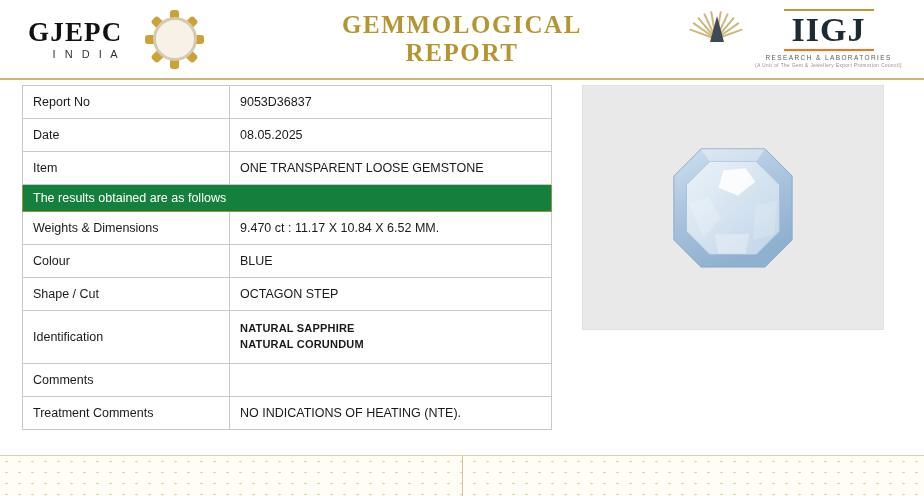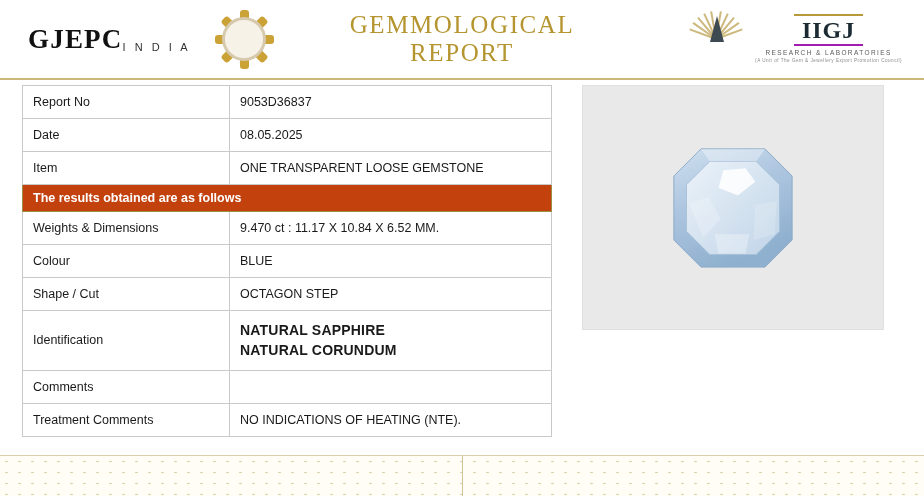--- a/index.html
+++ b/index.html
@@ -26,21 +26,21 @@
   }
   .header-left {
     display: flex;
     align-items: center;
     padding-left: 28px;
     width: 300px;
     box-sizing: border-box;
   }
   .gjepc-text {
     display: flex;
-    flex-direction: row;
+    flex-direction: column;
     align-items: flex-end;
     line-height: 1;
   }
   .gjepc-main {
     font-family: "Liberation Serif", serif;
     font-size: 27px;
     font-weight: bold;
     letter-spacing: 1.2px;
     color: #111111;
   }
@@ -83,21 +83,21 @@
     transform-origin: 50% 50%;
   }
 
   .header-center {
     flex: 1;
     text-align: center;
   }
   .report-title {
     font-family: "Liberation Serif", serif;
     font-size: 25px;
-    font-weight: normal;
+    font-weight: bold;
     letter-spacing: 1.6px;
     color: #b5952f;
   }
 
   .header-right {
     width: 300px;
     display: flex;
     align-items: center;
     justify-content: flex-end;
     padding-right: 22px;
@@ -129,26 +129,26 @@
     border-bottom: 26px solid #3d4a52;
   }
   .iigj-block {
     display: flex;
     flex-direction: column;
     align-items: center;
     line-height: 1;
   }
   .iigj-main {
     font-family: "Liberation Serif", serif;
-    font-size: 24px;
+    font-size: 34px;
     font-weight: bold;
     letter-spacing: 1px;
     color: #1b2a33;
     border-top: 2px solid #b99a3b;
-    border-bottom: 2px solid #a21caf;
+    border-bottom: 2px solid #f97316;
     padding: 2px 8px;
   }
   .iigj-sub {
     font-size: 6.5px;
     letter-spacing: 1.4px;
     color: #5a5a5a;
     margin-top: 4px;
   }
   .iigj-sub2 {
     font-size: 4.6px;
@@ -179,30 +179,29 @@
     vertical-align: middle;
     height: 14px;
   }
   td.label {
     width: 186px;
   }
   td.value {
     font-size: 12px;
   }
   tr.band td {
-    background: #c2410c;
+    background: #15803d;
     color: #ffffff;
     font-size: 12.5px;
     padding: 6px 10px;
     border: 1px solid #9c8f45;
-    font-weight: bold;
   }
   .ident-line {
     font-weight: bold;
-    font-size: 14px;
+    font-size: 11px;
     letter-spacing: .2px;
     line-height: 1.45;
   }
   tr.tall td { height: 34px; }
 
   
   .photo-panel {
     margin-left: 30px;
     width: 300px;
   }

